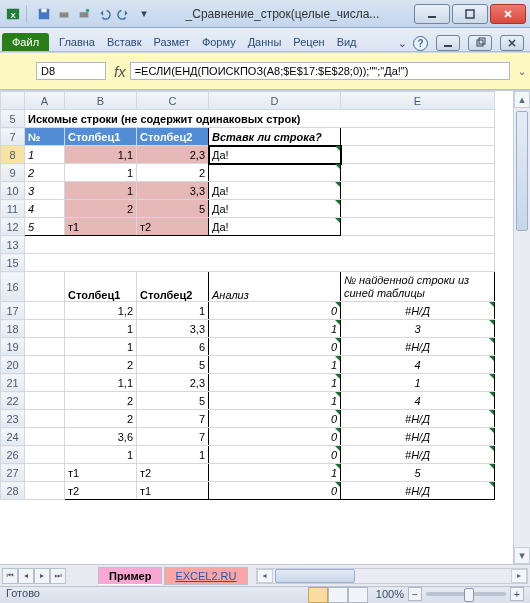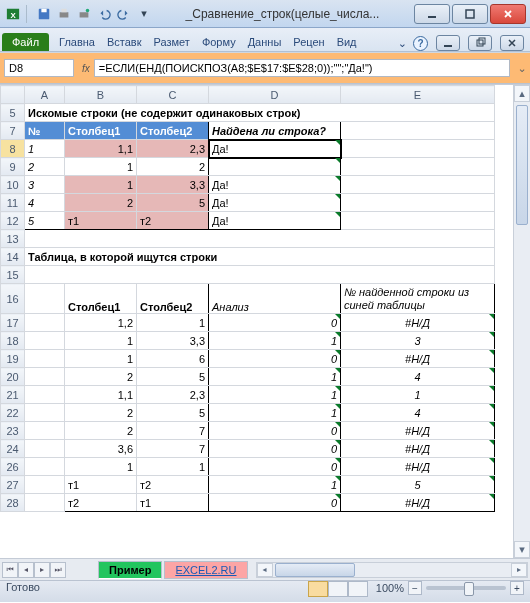--- a/index.html
+++ b/index.html
@@ -14,23 +14,23 @@
   .win-controls { display:flex; gap:0;}
   .win-btn { width:36px; height:20px; display:flex; align-items:center; justify-content:center; border:1px solid #6c85a1; background:linear-gradient(#eaf0f8,#cdd9e8); border-radius:3px; margin-left:2px;}
   .win-btn.close { background:linear-gradient(#f07a72,#d9483c); border-color:#a5362c; color:#fff;}
   .win-btn svg{width:12px;height:12px;}
   .ribbon-tabs { height:24px; display:flex; align-items:flex-end; background:linear-gradient(#e8eef7,#d9e4f1); border-bottom:1px solid #b0c0d4; padding-left:2px;}
   .file-tab { background:#2a7e1a; color:#fff; padding:3px 10px; font-size:11px; border-radius:3px 3px 0 0; margin-right:4px;}
   .r-tab { padding:3px 6px; font-size:11px; color:#2a4a7a; cursor:default;text-align:center;}
   .rib-right { margin-left:auto; display:flex; align-items:center; gap:6px; padding-right:6px; color:#2a4a7a;}
   .rib-right span{font-size:11px;}
   .help-circle{width:15px;height:15px;border:1px solid #3a6aa0;border-radius:50%;color:#3a6aa0;display:flex;align-items:center;justify-content:center;font-weight:bold;font-size:10px;background:#eaf3ff;}
-  .formulabar { height:32px; display:flex; align-items:center; border-top:1px solid #d0d7e0; border-bottom:1px solid #b9c3d0; background:#fdba74;}
+  .formulabar { height:38px; display:flex; align-items:center; border-top:1px solid #d0d7e0; border-bottom:1px solid #b9c3d0; background:#fef9c3;padding-left:32px;}
   .namebox { width:70px; height:18px; border:1px solid #b0b8c4; background:#fff; padding:1px 4px; margin:0 4px; font-size:11px;}
-  .fx { font-style:italic; font-size:10px; color:#555; margin:0 4px;}
+  .fx { font-style:italic; font-size:15px; color:#555; margin:0 4px;}
   .formula-input { flex:1; height:18px; border:1px solid #b0b8c4; background:#fff; padding:1px 4px; font-size:11px; margin-right:4px;}
   .fbar-expand{width:16px;text-align:center;color:#666;}
   .grid-area { position:relative; height:474px; overflow:hidden; border-top:1px solid #c6ccd6;}
   table.sheet { border-collapse:collapse; table-layout:fixed;}
   .sheet td, .sheet th { border:1px solid #d4d8de; height:18px; padding:0 3px; font-size:11px; vertical-align:middle; overflow:hidden; white-space:nowrap;}
   .colhead th { background:linear-gradient(#f3f6fa,#e3e9f1); text-align:center; font-weight:normal; color:#4a5a70; height:18px;}
   .rowhead { background:linear-gradient(#f3f6fa,#e3e9f1); text-align:center; color:#4a5a70; width:24px;}
   .rowhead.sel { background:#f7e2a0;}
   .corner { background:#e8edf3; width:24px;}
   .col-A{width:40px;} .col-B{width:72px;} .col-C{width:72px;} .col-D{width:132px;} .col-E{width:154px;}
@@ -43,21 +43,21 @@
   .tar{text-align:right;} .tal{text-align:left;} .tac{text-align:center;}
   .marker{position:relative;}
   .marker::after{content:"";position:absolute;top:0;right:0;width:0;height:0;border-left:5px solid transparent;border-top:5px solid #0a7a2a;}
   .scroll-v { position:absolute; right:0; top:0; bottom:0; width:17px; background:#e9edf3; border-left:1px solid #c8cfd9;}
   .scroll-v .arrow{height:17px;display:flex;align-items:center;justify-content:center;background:#f3f6fa;border:1px solid #c8cfd9;color:#5a6a80;}
   .scroll-v .thumb{position:absolute;left:2px;right:2px;top:20px;height:120px;background:linear-gradient(#e5ecf6,#c8d6e8);border:1px solid #9ab0ce;border-radius:2px;}
   .sheet-tabs { height:22px; display:flex; align-items:center; background:#e7ebf1; border-top:1px solid #c4cbd6; padding-left:2px;}
   .tab-nav { display:flex; gap:0;}
   .tab-nav div{width:16px;height:16px;border:1px solid #b7c0cd;background:#f1f4f8;display:flex;align-items:center;justify-content:center;font-size:8px;color:#556;}
   .st { padding:2px 10px; font-size:11px; border:1px solid #b7c0cd; background:#fca5a5; margin-left:2px; position:relative;}
-  .st.active{background:#22c55e;border-bottom:1px solid #fff;font-weight:bold;margin-left:32px;}
+  .st.active{background:#f9a8d4;border-bottom:1px solid #fff;font-weight:bold;margin-left:32px;}
   .st.link{color:#1a5ab5;text-decoration:underline;}
   .hscroll{flex:1;height:16px;margin:0 2px 0 8px;background:#e9edf3;border:1px solid #c8cfd9;display:flex;align-items:center;}
   .hscroll .arrow{width:16px;height:14px;display:flex;align-items:center;justify-content:center;background:#f3f6fa;border:1px solid #c8cfd9;color:#5a6a80;font-size:8px;}
   .hscroll .track{flex:1;position:relative;height:14px;}
   .hscroll .thumb{position:absolute;left:2px;width:80px;top:0;bottom:0;background:linear-gradient(#e5ecf6,#c8d6e8);border:1px solid #9ab0ce;border-radius:2px;}
   .statusbar { height:22px; display:flex; align-items:flex-start; background:linear-gradient(#e5eaf2,#d4dce8); border-top:1px solid #bac3d1; padding:0 6px; font-size:11px; color:#3a4a60;}
   .status-spacer{flex:1;}
   .viewbtns{display:flex;gap:0;margin-right:8px;}
   .viewbtns div{width:20px;height:16px;border:1px solid #aeb9c9;background:#f1f4f8;}
   .viewbtns .active{background:#f9dca0;border-color:#caa54a;}
@@ -189,21 +189,21 @@
   </tr>
   <tr>
           <td class="rowhead">5</td>
     <td colspan="5" class="bold tal">Искомые строки (не содержит одинаковых строк)</td>
         </tr>
   <tr>
           <td class="rowhead">7</td>
     <td class="b-head bt bl">№</td>
     <td class="b-head bt">Столбец1</td>
     <td class="b-head bt br">Столбец2</td>
-    <td class="bold ital bt br tal">Найдена ли строка?</td>
+    <td class="bold ital bt br tal">Вставк ли строка?</td>
           <td></td>
         </tr>
   <tr>
           <td class="rowhead sel">8</td>
     <td class="ital bl tal">1</td>
     <td class="pink tar">1,1</td>
     <td class="pink tar br">2,3</td>
     <td class="sel-cell br tal marker">Да!</td>
           <td></td>
         </tr>
@@ -235,24 +235,20 @@
           <td class="rowhead">12</td>
     <td class="ital bl bb tal">5</td>
     <td class="pink tal bb">т1</td>
     <td class="pink tal br bb">т2</td>
     <td class="br bb tal marker">Да!</td>
           <td></td>
         </tr>
   <tr>
           <td class="rowhead">13</td>
           <td colspan="5"></td>
-        </tr>
-  <tr>
-          <td class="rowhead">14</td>
-    <td colspan="5" class="bold tal">Таблица, в которой ищутся строки</td>
         </tr>
   <tr>
           <td class="rowhead">15</td>
           <td colspan="5"></td>
         </tr>
   <tr>
           <td class="rowhead" style="height:30px;margin-left:12px;">16</td>
     <td></td>
     <td class="bold bt bl tal" style="vertical-align:bottom;">Столбец1</td>
     <td class="bold bt br tal" style="vertical-align:bottom;">Столбец2</td>

